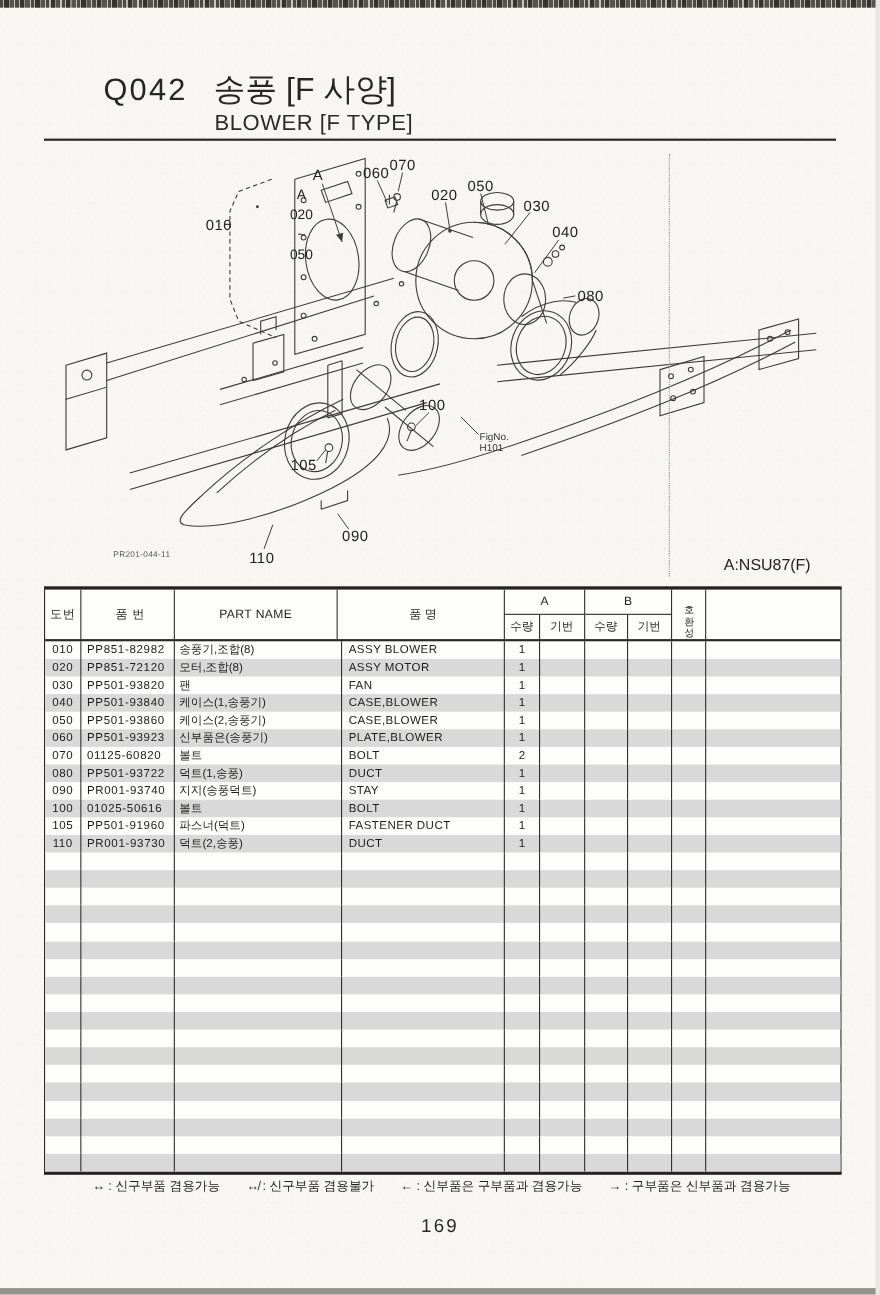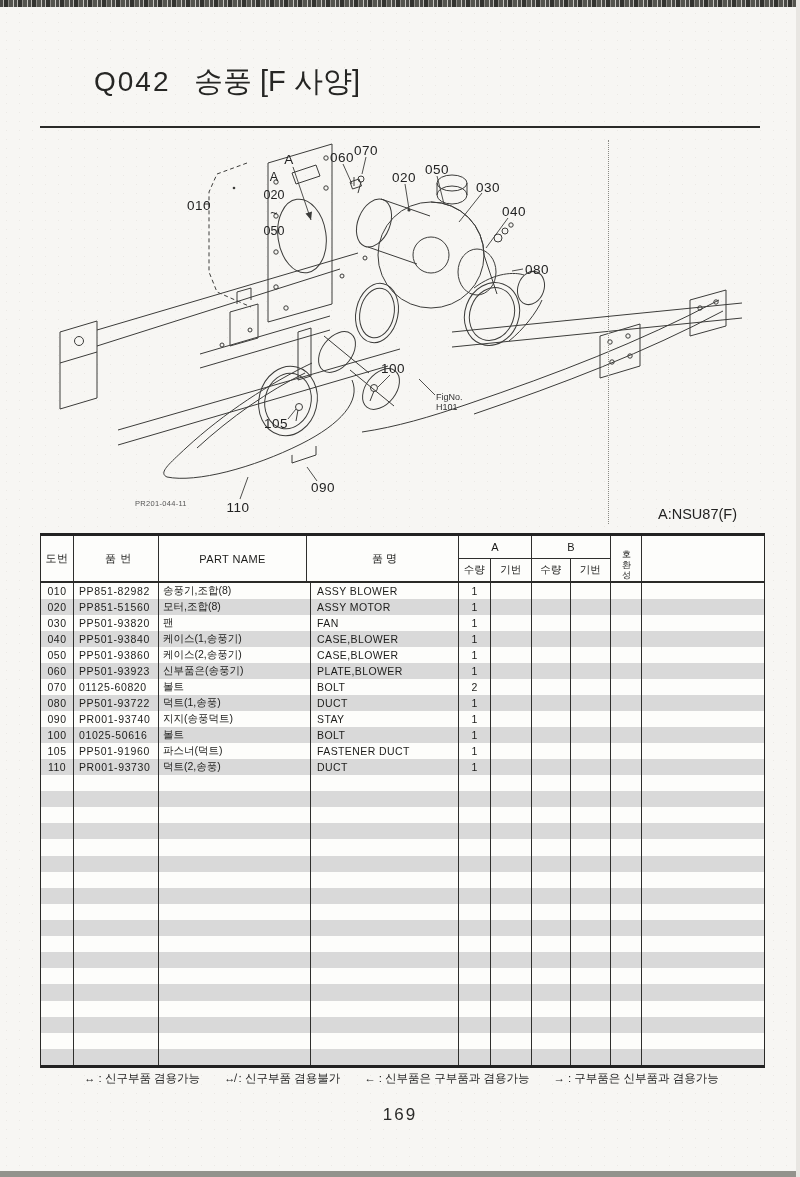--- a/index.html
+++ b/index.html
@@ -14,21 +14,21 @@
   .h-code{position:absolute;left:94px;top:66px;font-size:28px;letter-spacing:2px;color:#262624;}
   .h-ko{position:absolute;left:194px;top:62px;font-size:29px;color:#262624;}
   .h-en{position:absolute;left:195px;top:101px;font-size:20px;color:#2b2b29;letter-spacing:0.5px;}
   .h-rule{position:absolute;left:40px;top:126px;width:720px;height:2px;background:#2a2a28;}
   
   #diagram{position:absolute;left:40px;top:138px;width:720px;height:392px;}
   #diagram svg{position:absolute;left:0;top:0;}
   .callout{position:absolute;transform:translate(-50%,-50%);font-size:13.5px;color:#222;letter-spacing:0.5px;white-space:nowrap;}
   .bracket-items{position:absolute;left:221px;top:30px;width:26px;text-align:center;font-size:12.5px;line-height:18px;color:#222;}
   .figref{position:absolute;left:396px;top:254px;font-size:9px;line-height:10px;color:#333;}
-  .drawno{position:absolute;left:63px;top:361px;font-size:7.5px;color:#555;letter-spacing:0.3px;margin-left:32px;}
+  .drawno{position:absolute;left:63px;top:361px;font-size:7.5px;color:#555;letter-spacing:0.3px;}
   .dotline{position:absolute;left:568px;top:2px;height:384px;border-left:1px dotted #8a8a85;}
   .variant{position:absolute;left:592px;top:368px;font-size:14.5px;color:#222;margin-left:26px;}
   
   #tbl{position:absolute;left:40px;top:533px;width:723px;border:1px solid #2a2a28;border-top:3px solid #222;border-bottom:3px solid #222;background:#fdfdfb;}
   .trow{display:flex;height:16px;align-items:center;}
   .trow.stripe{background:#d9d9d9;}
   .tcell{height:100%;border-right:1px solid #2f2f2d;box-sizing:border-box;font-size:10.5px;color:#1c1c1a;
          display:flex;align-items:center;overflow:hidden;white-space:nowrap;}
   .tcell:last-child{border-right:none;}
   .c0{width:33px;justify-content:center;letter-spacing:0.5px;}
@@ -59,20 +59,21 @@
   .pageno{position:absolute;left:0;top:1105px;width:800px;text-align:center;font-size:17px;letter-spacing:2px;color:#2a2a28;}
 </style>
 </head>
 <body>
 
 <div id="page">
   <div class="band-top"></div>
 
   <div class="h-code">Q042</div>
   <div class="h-ko">송풍 [F 사양]</div>
+  <div class="h-en">BLOWER [F TYPE]</div>
   <div class="h-rule"></div>
 
   <div id="diagram">
     <svg width="720" height="392" viewBox="40 138 720 392">
       <g stroke="#3c3c3a" stroke-width="1" fill="none">
 
         <g stroke-dasharray="4,3">
           <path d="M247,163 L217,174 L209,192 L209,272 L217,292 L251,307"></path>
         </g>
         <line x1="204" y1="204" x2="210" y2="204"></line>
@@ -246,21 +247,21 @@
           <div class="tcell c3">ASSY BLOWER</div>
           <div class="tcell c4">1</div>
           <div class="tcell c5"></div>
           <div class="tcell c6"></div>
           <div class="tcell c7"></div>
           <div class="tcell c8"></div>
           <div class="tcell c9"></div>
         </div>
         <div class="trow stripe">
           <div class="tcell c0">020</div>
-          <div class="tcell c1">PP851-51560</div>
+          <div class="tcell c1">PP851-72120</div>
           <div class="tcell c2">모터,조합(8)</div>
           <div class="tcell c3">ASSY MOTOR</div>
           <div class="tcell c4">1</div>
           <div class="tcell c5"></div>
           <div class="tcell c6"></div>
           <div class="tcell c7"></div>
           <div class="tcell c8"></div>
           <div class="tcell c9"></div>
         </div>
         <div class="trow">

